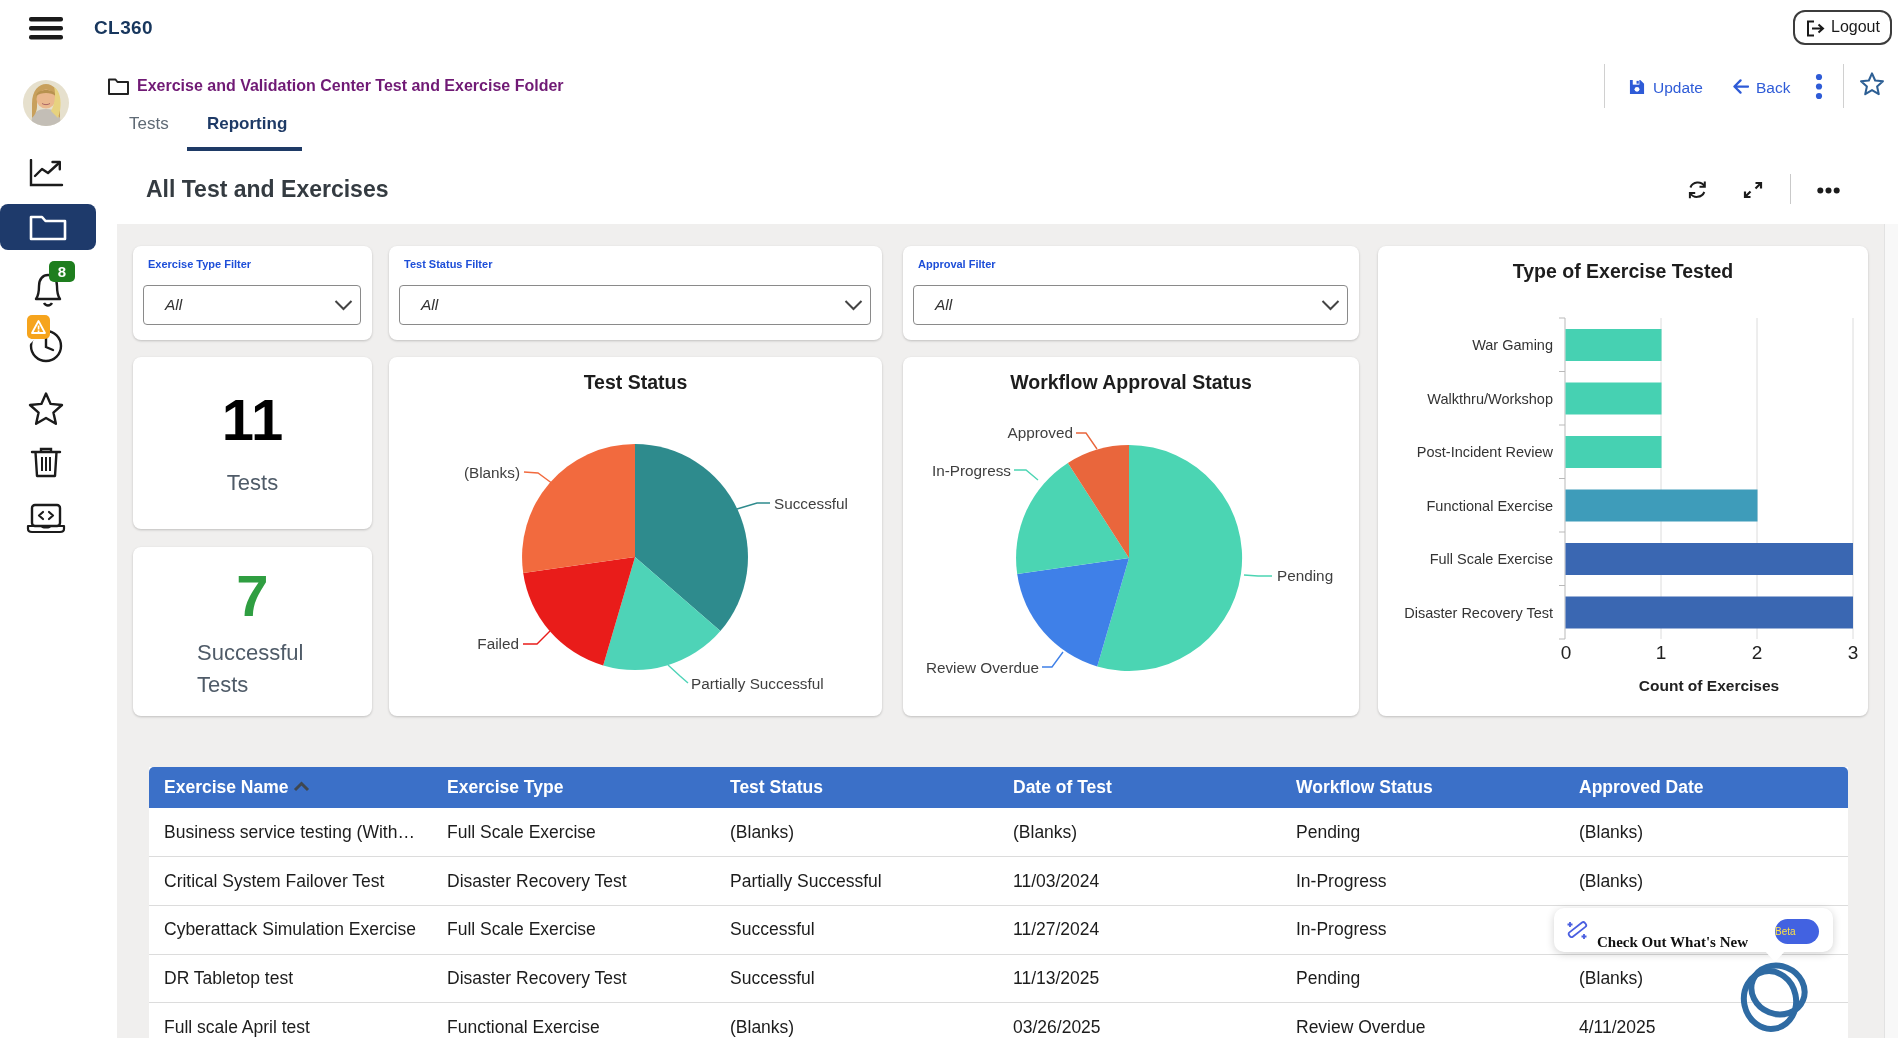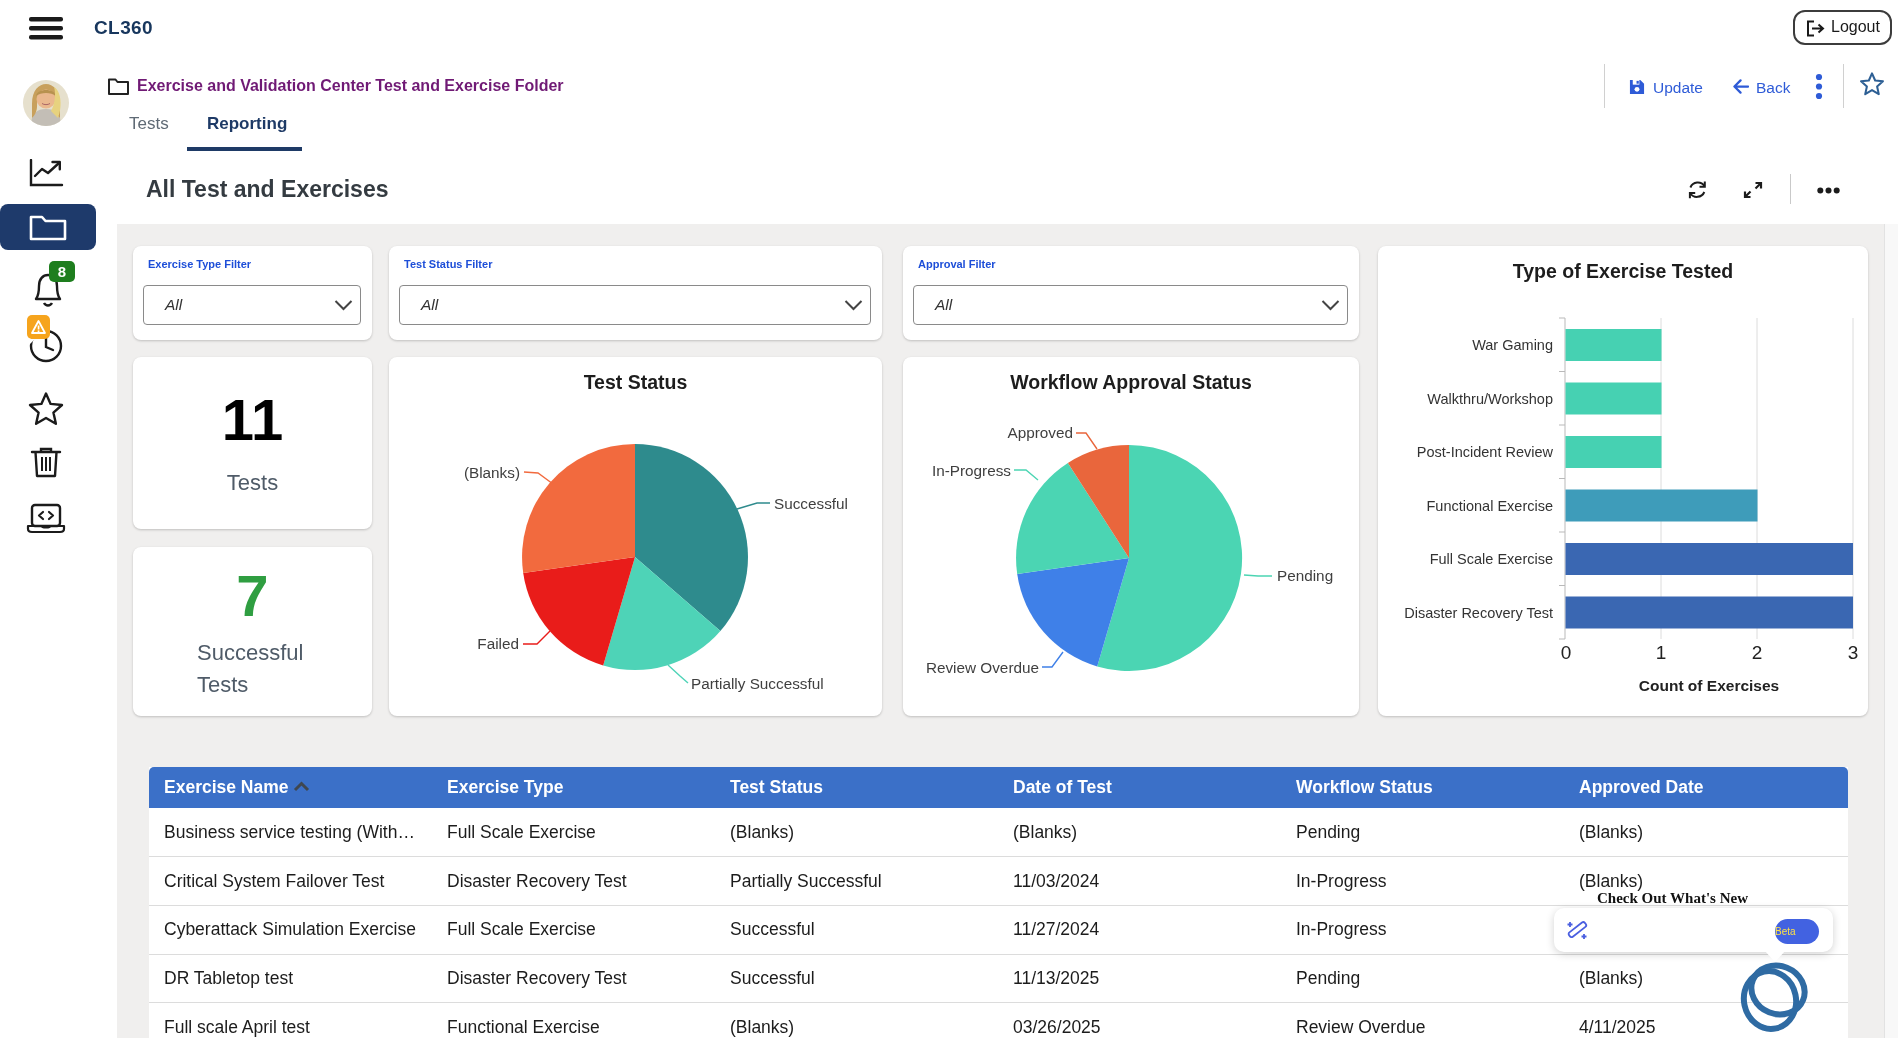--- a/index.html
+++ b/index.html
@@ -348,19 +348,19 @@
   </tbody>
     </table>
 
   <div class="abs" style="left:1554px;top:908px;width:279px;height:44px;background:#fff;border-radius:10px;box-shadow:0 2px 8px rgba(0,0,0,.18);z-index:5;"></div>
   <div class="abs" style="left:1764px;top:950px;width:0;height:0;border-left:11px solid transparent;border-right:11px solid transparent;border-top:12px solid #fff;z-index:5;"></div>
   <svg class="abs" style="left:1566px;top:920px;z-index:6;" width="24" height="22" viewBox="0 0 24 22">
     <rect x="3" y="7" width="20" height="5.5" rx="2" transform="rotate(-38 12 12)" fill="none" stroke="#4a5fe0" stroke-width="1.8"></rect>
     <path d="M4,2 V7 M1.5,4.5 H6.5" stroke="#4a5fe0" stroke-width="1.8"></path>
     <path d="M18,14 V19 M15.5,16.5 H20.5" stroke="#4a5fe0" stroke-width="1.8"></path>
   </svg>
-  <div class="abs" style="left:1597px;top:890px;font-family:'Liberation Serif',serif;font-weight:bold;font-size:15px;color:#111;z-index:6;">Check Out What's New</div>
+  <div class="abs" style="left:1597px;top:934px;font-family:'Liberation Serif',serif;font-weight:bold;font-size:15px;color:#111;z-index:6;">Check Out What's New</div>
   <div class="abs" style="left:1775px;top:919px;width:44px;height:25px;background:#4262e1;border-radius:13px;color:#fde047;font-size:10px;text-align:left;line-height:25px;z-index:6;">Beta</div>
   <svg class="abs" style="left:1738px;top:956px;z-index:6;" width="72" height="80" viewBox="0 0 72 80">
     <ellipse cx="32" cy="44" rx="26" ry="29" fill="none" stroke="#2f6ba3" stroke-width="6" transform="rotate(-12 32 44)"></ellipse>
     <ellipse cx="40" cy="34" rx="27" ry="24" fill="none" stroke="#2f6ba3" stroke-width="6" transform="rotate(22 40 34)"></ellipse>
   </svg>
 </div>
 
 </body></html>

